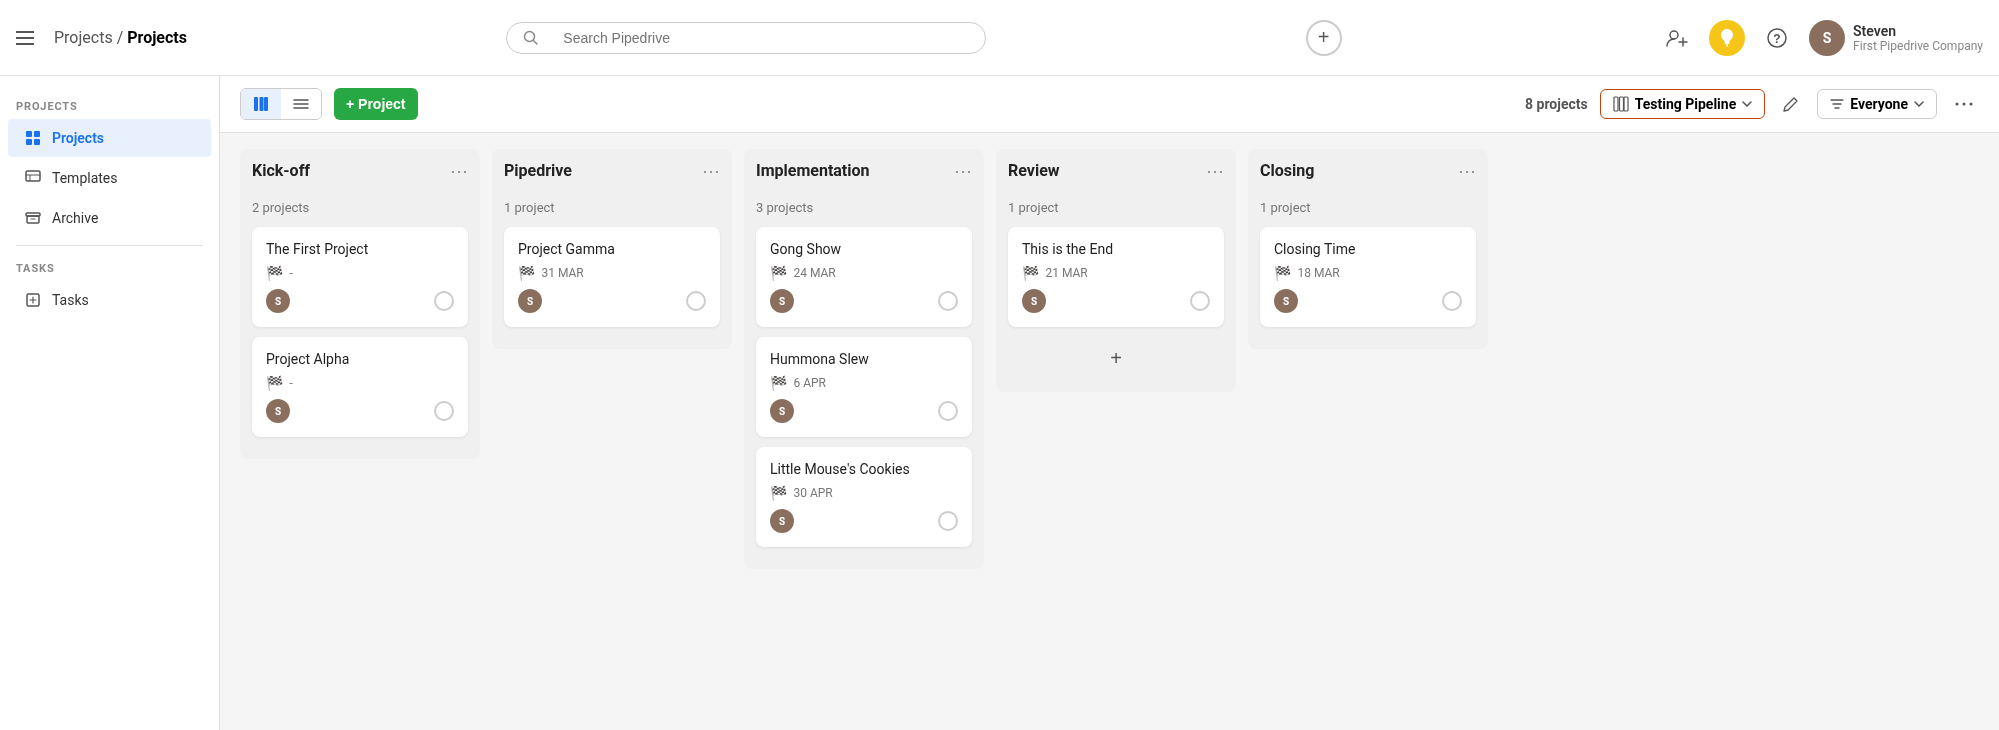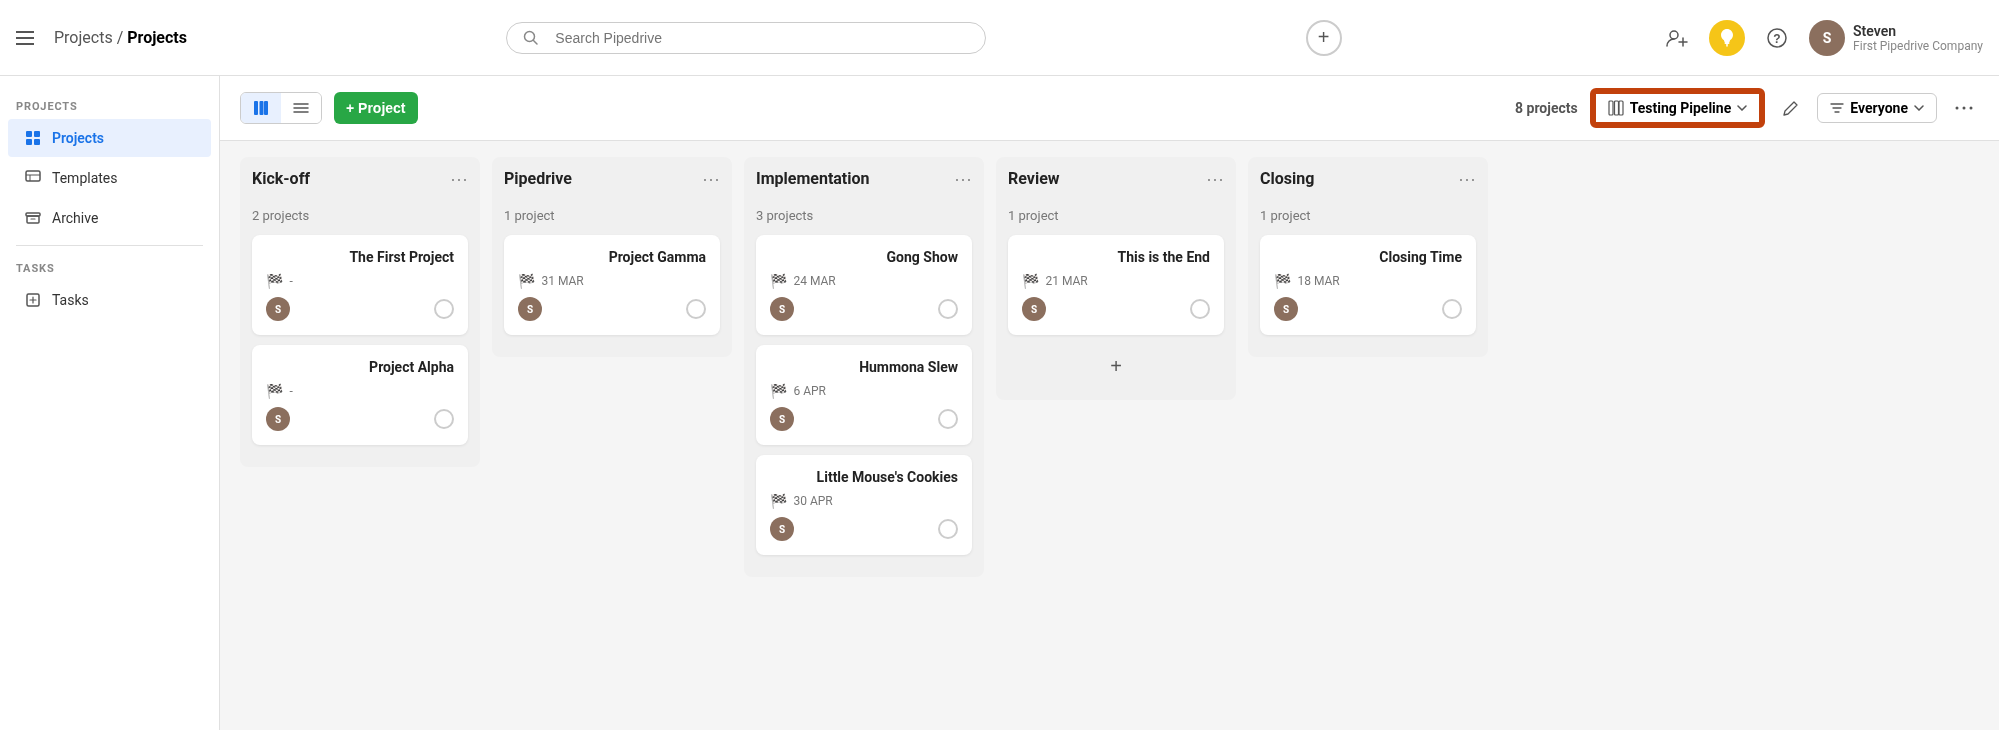--- a/index.html
+++ b/index.html
@@ -10,21 +10,21 @@
       display: flex; align-items: center; background: #fff;
       border-bottom: 1px solid #e0e0e0; padding: 0 16px; height: 76px; gap: 12px;
     }
     .header-menu-icon { cursor: pointer; display: flex; flex-direction: column; gap: 4px; margin-right: 8px; }
     .header-menu-icon span { display: block; width: 18px; height: 2px; background: #555; }
     .breadcrumb { font-size: 16px; color: #555; white-space: nowrap; }
     .breadcrumb strong { color: #000; }
     .search-bar {
       flex: 1; max-width: 480px; margin: 0 auto;
       border: 1px solid #ccc; border-radius: 20px; padding: 7px 16px;
-      display: flex; align-items: center; gap: 16px; background: #fff; cursor: text;
+      display: flex; align-items: center; gap: 24px; background: #fff; cursor: text;
     }
     .search-bar input {
       border: none; outline: none; font-size: 14px; color: #333; width: 100%; background: transparent;
     }
     .search-icon-svg { color: #888; flex-shrink: 0; }
     .add-btn {
       width: 36px; height: 36px; border-radius: 50%; border: 2px solid #ccc;
       background: #fff; display: flex; align-items: center; justify-content: center;
       cursor: pointer; font-size: 20px; color: #555; flex-shrink: 0;
     }
@@ -76,21 +76,21 @@
     }
     .view-btn.active { background: #e8f0fe; }
     .add-project-btn {
       background: #28a745; color: #fff; border: none; border-radius: 6px;
       padding: 8px 12px; font-size: 14px; font-weight: 600; cursor: pointer;
       display: flex; align-items: center; gap: 6px;
     }
     .toolbar-right { display: flex; align-items: center; gap: 12px; margin-left: auto; font-weight: bold; }
     .projects-count { font-size: 14px; color: #555; }
     .pipeline-selector {
-      display: flex; align-items: center; gap: 6px; border: 6px solid #c2410c;
+      display: flex; align-items: center; gap: 6px; border: 1px solid #c2410c;
       border-radius: 6px; padding: 6px 12px; cursor: pointer; background: #fff; font-size: 14px;
     }
     .filter-btn {
       display: flex; align-items: center; gap: 6px; border: 1px solid #ccc;
       border-radius: 6px; padding: 6px 12px; cursor: pointer; background: #fff; font-size: 14px;
     }
     .edit-icon-btn { cursor: pointer; color: #555; padding: 6px; display: flex; align-items: center; }
     .more-btn { cursor: pointer; padding: 6px; display: flex; align-items: center; border: none; background: transparent; }
 
     
@@ -101,21 +101,21 @@
     .column-header { display: flex; align-items: center; justify-content: space-between; margin-bottom: 20px; }
     .column-title { font-size: 16px; font-weight: 700; color: #222; }
     .column-more { cursor: pointer; color: #888; background: transparent; border: none; font-size: 18px; line-height: 1; }
     .column-count { font-size: 13px; color: #777; margin-bottom: 12px; }
 
     
     .project-card {
       background: #fff; border-radius: 8px; padding: 14px; margin-bottom: 10px;
       box-shadow: 0 1px 3px rgba(0,0,0,0.08); cursor: pointer;
     }
-    .card-title { font-size: 14px; font-weight: 700; color: #222; margin-bottom: 8px; text-align: right; }
+    .card-title { font-size: 14px; font-weight: 400; color: #222; margin-bottom: 8px; }
     .card-meta { display: flex; align-items: center; gap: 6px; margin-bottom: 8px; }
     .card-flag { font-size: 14px; }
     .card-date { font-size: 12px; color: #777; }
     .card-footer { display: flex; align-items: center; justify-content: space-between; }
     .card-avatar {
       width: 24px; height: 24px; border-radius: 50%; background: #8b6f5e;
       display: flex; align-items: center; justify-content: center; color: #fff; font-size: 10px; font-weight: bold;
     }
     .card-circle {
       width: 20px; height: 20px; border-radius: 50%; border: 2px solid #ccc;

